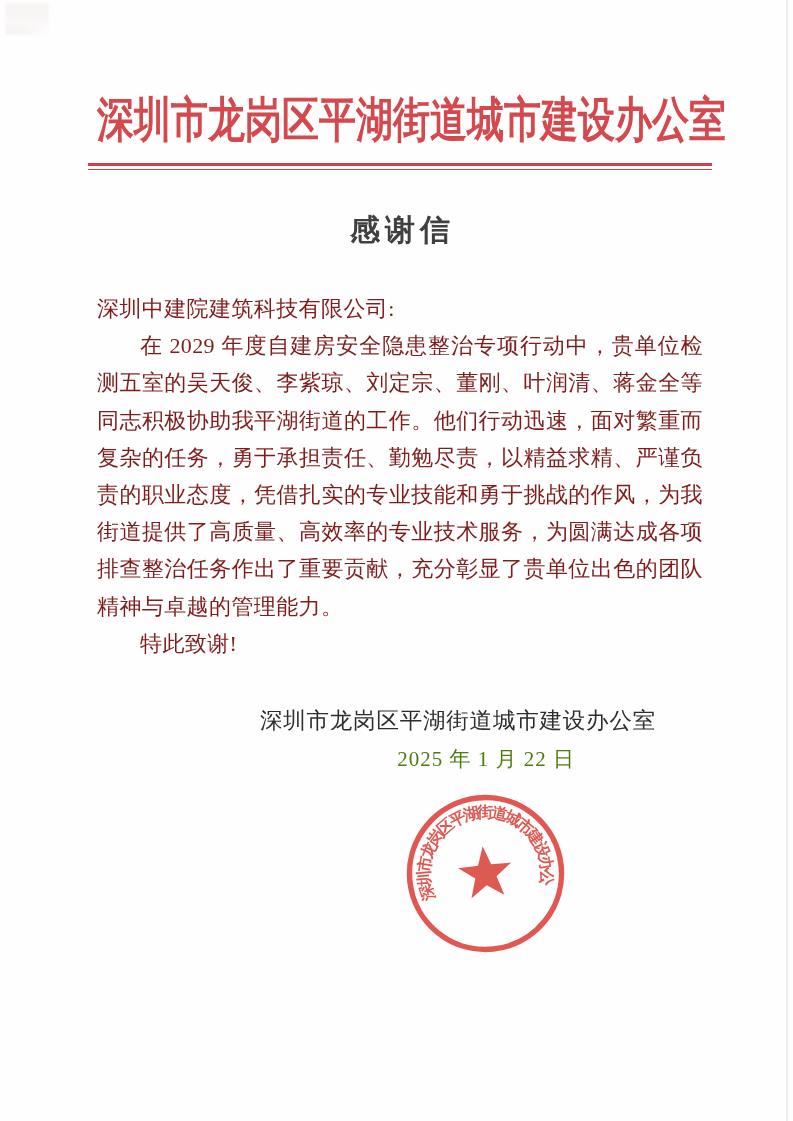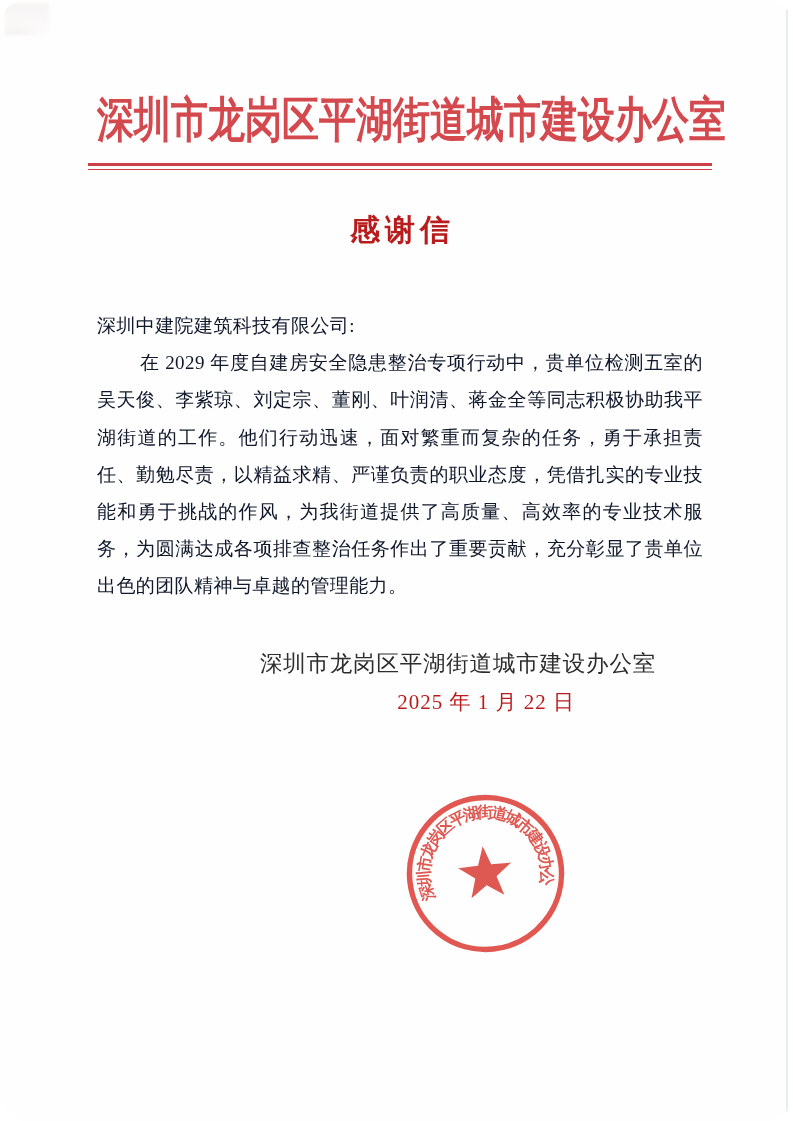--- a/index.html
+++ b/index.html
@@ -9,21 +9,20 @@
     font-family: "Liberation Serif", "DejaVu Serif", serif;
   }
   .page {
     position: relative;
     width: 793px;
     height: 1121px;
     background: #fefefe;
     overflow: hidden;
     box-sizing: border-box;
     padding: 0 90px 16px 97px;
-    border-radius: 26px;
   }
   
   .corner-artifact {
     position: absolute;
     left: 5px; top: 3px;
     width: 44px; height: 32px;
     background:
       linear-gradient(180deg, #f7f3f3 20%, #faf7f7 60%, transparent),
       linear-gradient(90deg, #f5f0f0 40%, transparent);
     opacity: 0.8;
@@ -52,28 +51,28 @@
     height: 3px;
     border-top: 3.5px solid #cf4046;
     border-bottom: 1.5px solid #cf4046;
   }
   .letter-title {
     margin: 39px 0 0 0;
     text-align: center;
     font-size: 30px;
     line-height: 42px;
     font-weight: bold;
-    color: #b91c1c;
+    color: #404040;
     letter-spacing: 5px;
     padding-left: 5px;
   }
   .body-block {
-    margin-top: 56px;
-    color: #0f172a;
-    font-size: 19px;
+    margin-top: 39px;
+    color: #7f1d1d;
+    font-size: 22px;
     line-height: 37.2px;
     letter-spacing: 0.4px;
     text-align: justify;
   }
   .body-block p { margin: 0; }
   .indent { text-indent: 43px; }
   .signature {
     margin-top: 44px;
     text-align: right;
     padding-right: 47px;
@@ -82,21 +81,21 @@
     letter-spacing: 0.8px;
     color: #2d2d2d;
   }
   .date {
     margin-top: 9px;
     text-align: right;
     padding-right: 128px;
     font-size: 21px;
     line-height: 28px;
     letter-spacing: 1px;
-    color: #b91c1c;
+    color: #4d7c0f;
   }
   .seal {
     position: absolute;
     left: 398px;
     top: 786px;
     transform: rotate(-6deg);
     opacity: 0.9;
     mix-blend-mode: multiply;
     pointer-events: none;
   }
@@ -115,20 +114,21 @@
 
   <h1 class="header-title">深圳市龙岗区平湖街道城市建设办公室</h1>
 
   <div class="double-rule"></div>
 
   <h2 class="letter-title">感谢信</h2>
 
   <div class="body-block">
     <p class="salutation">深圳中建院建筑科技有限公司:</p>
     <p class="body-para indent">在 2029 年度自建房安全隐患整治专项行动中，贵单位检测五室的吴天俊、李紫琼、刘定宗、董刚、叶润清、蒋金全等同志积极协助我平湖街道的工作。他们行动迅速，面对繁重而复杂的任务，勇于承担责任、勤勉尽责，以精益求精、严谨负责的职业态度，凭借扎实的专业技能和勇于挑战的作风，为我街道提供了高质量、高效率的专业技术服务，为圆满达成各项排查整治任务作出了重要贡献，充分彰显了贵单位出色的团队精神与卓越的管理能力。</p>
+    <p class="body-para indent">特此致谢!</p>
   </div>
 
   <div class="signature">深圳市龙岗区平湖街道城市建设办公室</div>
 
   <div class="date">2025 年 1 月 22 日</div>
 
   <svg class="seal" width="175" height="175" viewBox="0 0 175 175" xmlns="http://www.w3.org/2000/svg">
     <circle cx="87.5" cy="87.5" r="76" fill="none" stroke="#df453f" stroke-width="5.5"></circle>
     <polygon points="0,-28 -6.6,-9.1 -26.6,-8.7 -10.7,3.5 -16.5,22.7 0,11.2 16.5,22.7 10.7,3.5 26.6,-8.7 6.6,-9.1" fill="#dd4740" transform="translate(87.5,88)"></polygon>
     <path id="sealArc" d="M 34.9 106.7 A 56 56 0 1 1 140.1 106.7" fill="none"></path>

